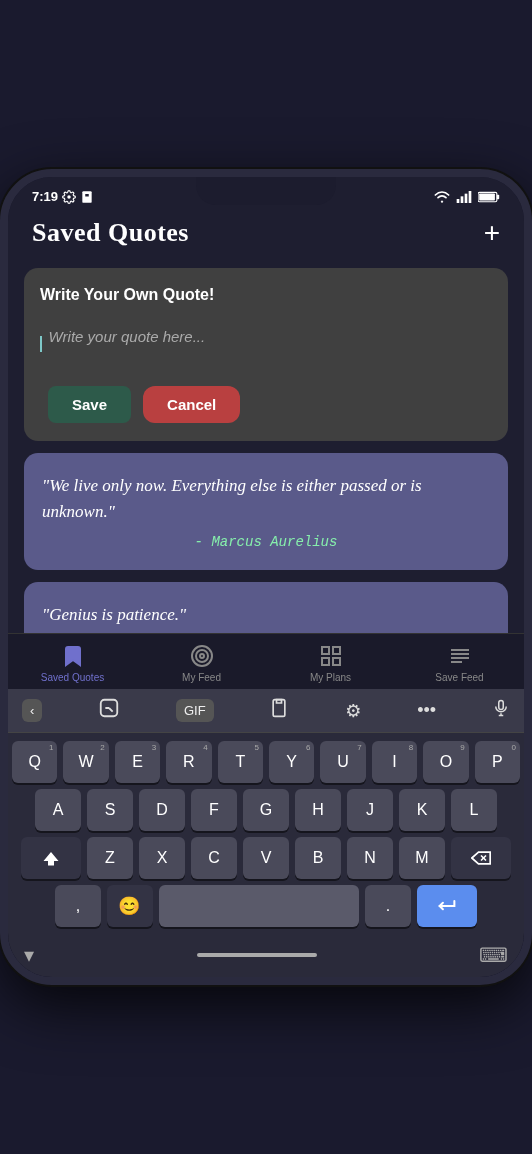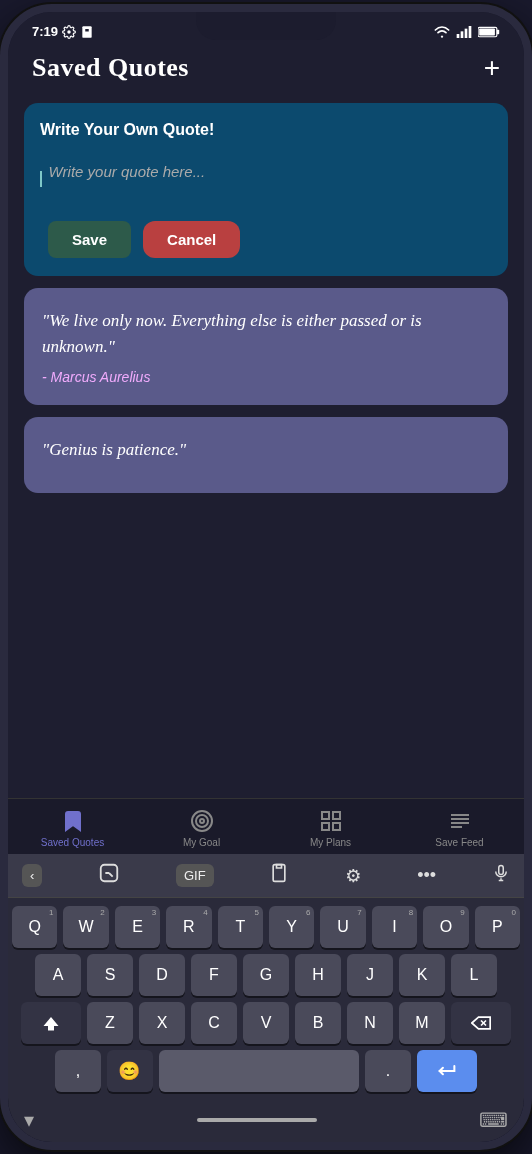--- a/index.html
+++ b/index.html
@@ -6,21 +6,21 @@
     body {
       background: #1a1a2e;
       display: flex;
       justify-content: center;
       align-items: center;
       min-height: 100vh;
       font-family: 'Segoe UI', Arial, sans-serif;
     }
     .phone {
       width: 532px;
-      height: 1146px;
+      height: 816px;
       background: #1c1c2e;
       border-radius: 52px;
       border: 8px solid #2a2a3e;
       position: relative;
       overflow: hidden;
       box-shadow: 0 0 0 2px #111, 0 20px 60px rgba(0,0,0,0.8);
     }
     .phone::before {
       content: '';
       position: absolute;
@@ -90,21 +90,21 @@
     }
     
     .content {
       flex: 1;
       overflow-y: auto;
       padding: 8px 16px;
       background: #1e1e30;
     }
     
     .write-card {
-      background: #0c4a6e;
+      background: #404040;
       border-radius: 14px;
       padding: 18px 16px;
       margin-bottom: 12px;
     }
     .write-card-title {
       color: #ffffff;
       font-size: 16px;
       font-weight: 600;
       margin-bottom: 12px;
     }
@@ -168,24 +168,25 @@
     }
     .quote-text {
       color: #ffffff;
       font-size: 17px;
       font-style: italic;
       font-family: Georgia, serif;
       line-height: 1.5;
       margin-bottom: 10px;
     }
     .quote-author {
-      color: #f0abfc;
+      color: #86efac;
       font-size: 14px;
       font-style: italic;
-      text-align: left;
+      text-align: center;
+      font-family: Liberation Mono, monospace;
     }
     
     .bottom-nav {
       display: flex;
       background: #1a1a2a;
       border-top: 1px solid #333;
       flex-shrink: 0;
     }
     .nav-item {
       flex: 1;
@@ -405,21 +406,21 @@
           <path d="M19 21l-7-5-7 5V5a2 2 0 0 1 2-2h10a2 2 0 0 1 2 2z"></path>
         </svg>
         <span class="nav-label">Saved Quotes</span>
       </div>
       <div class="nav-item">
         <svg class="nav-icon" viewBox="0 0 24 24" fill="none" stroke="#888" stroke-width="2">
           <circle cx="12" cy="12" r="10"></circle>
           <circle cx="12" cy="12" r="6"></circle>
           <circle cx="12" cy="12" r="2"></circle>
         </svg>
-        <span class="nav-label">My Goal</span>
+        <span class="nav-label">My Feed</span>
       </div>
       <div class="nav-item">
         <svg class="nav-icon" viewBox="0 0 24 24" fill="none" stroke="#888" stroke-width="2">
           <rect x="3" y="3" width="7" height="7"></rect>
             <rect x="14" y="3" width="7" height="7"></rect>
           <rect x="3" y="14" width="7" height="7"></rect>
             <rect x="14" y="14" width="7" height="7"></rect>
         </svg>
         <span class="nav-label">My Plans</span>
       </div>

